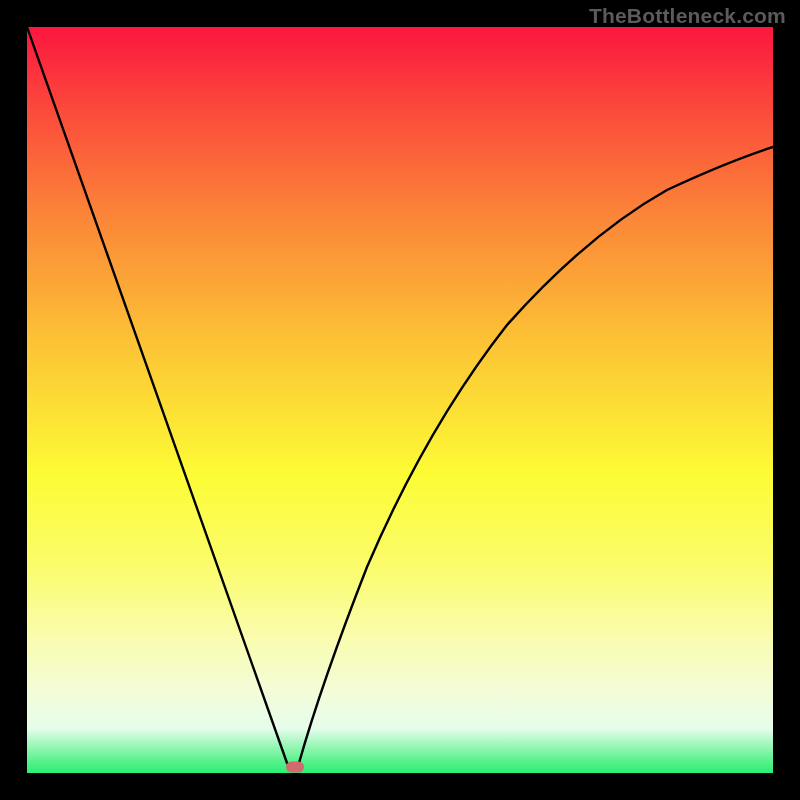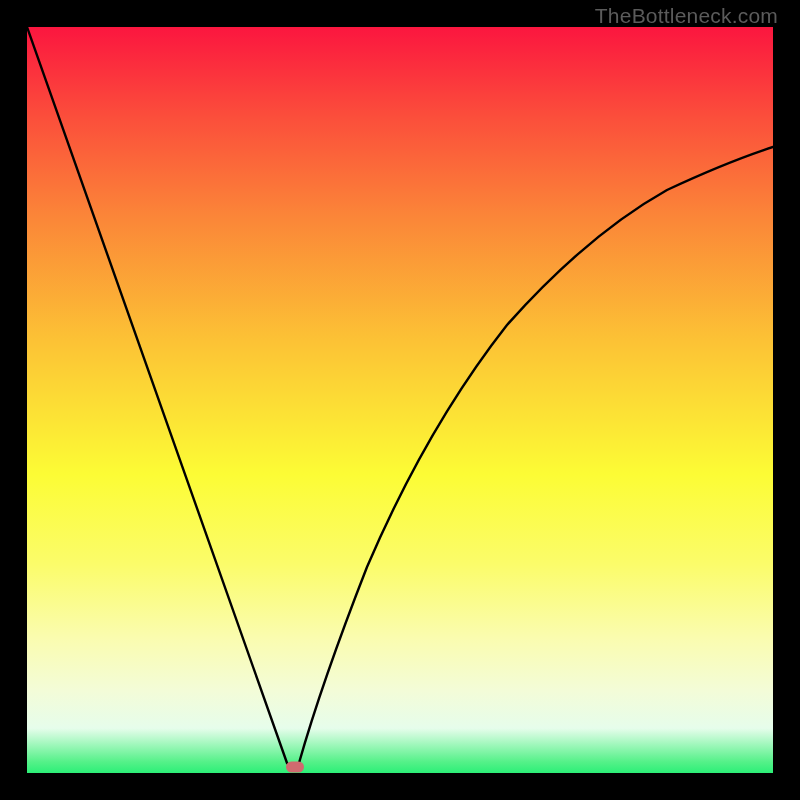--- a/index.html
+++ b/index.html
@@ -6,23 +6,23 @@
   body {
     width: 800px;
     height: 800px;
     position: relative;
     font-family: Arial, Helvetica, sans-serif;
     overflow: hidden;
   }
   .watermark {
     position: absolute;
     top: 4px;
-    right: 22px;
+    right: 14px;
     font-size: 21px;
-    font-weight: 400;
+    font-weight: 700;
     color: #5b5b5b;
     z-index: 10;
     letter-spacing: 0.2px;
   }
   .outer {
     position: absolute;
     left: 0;
     top: 0;
     width: 800px;
     height: 800px;

